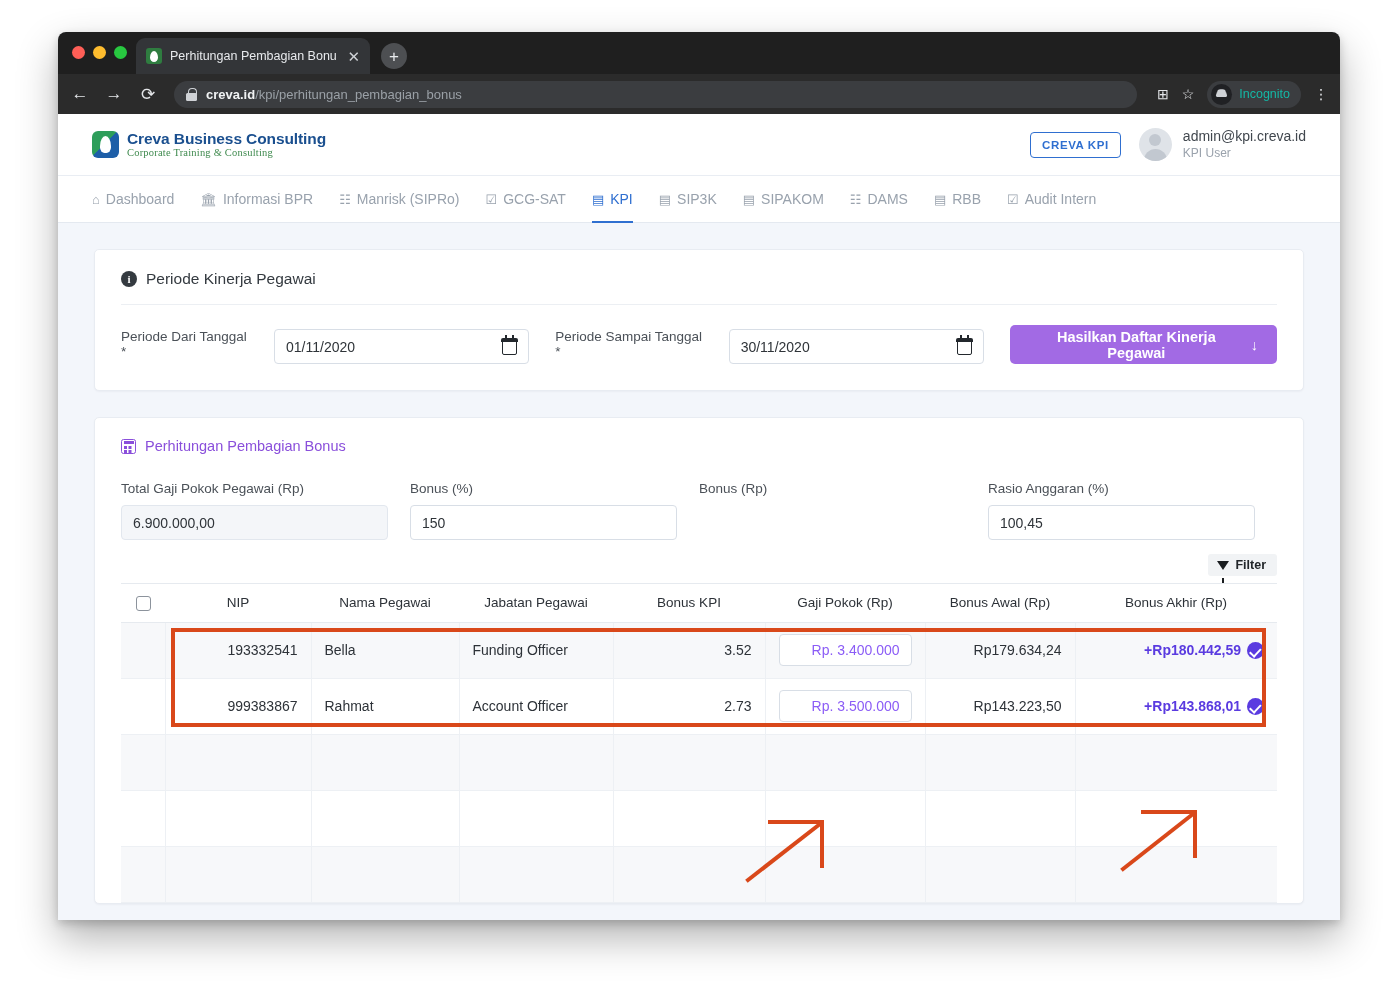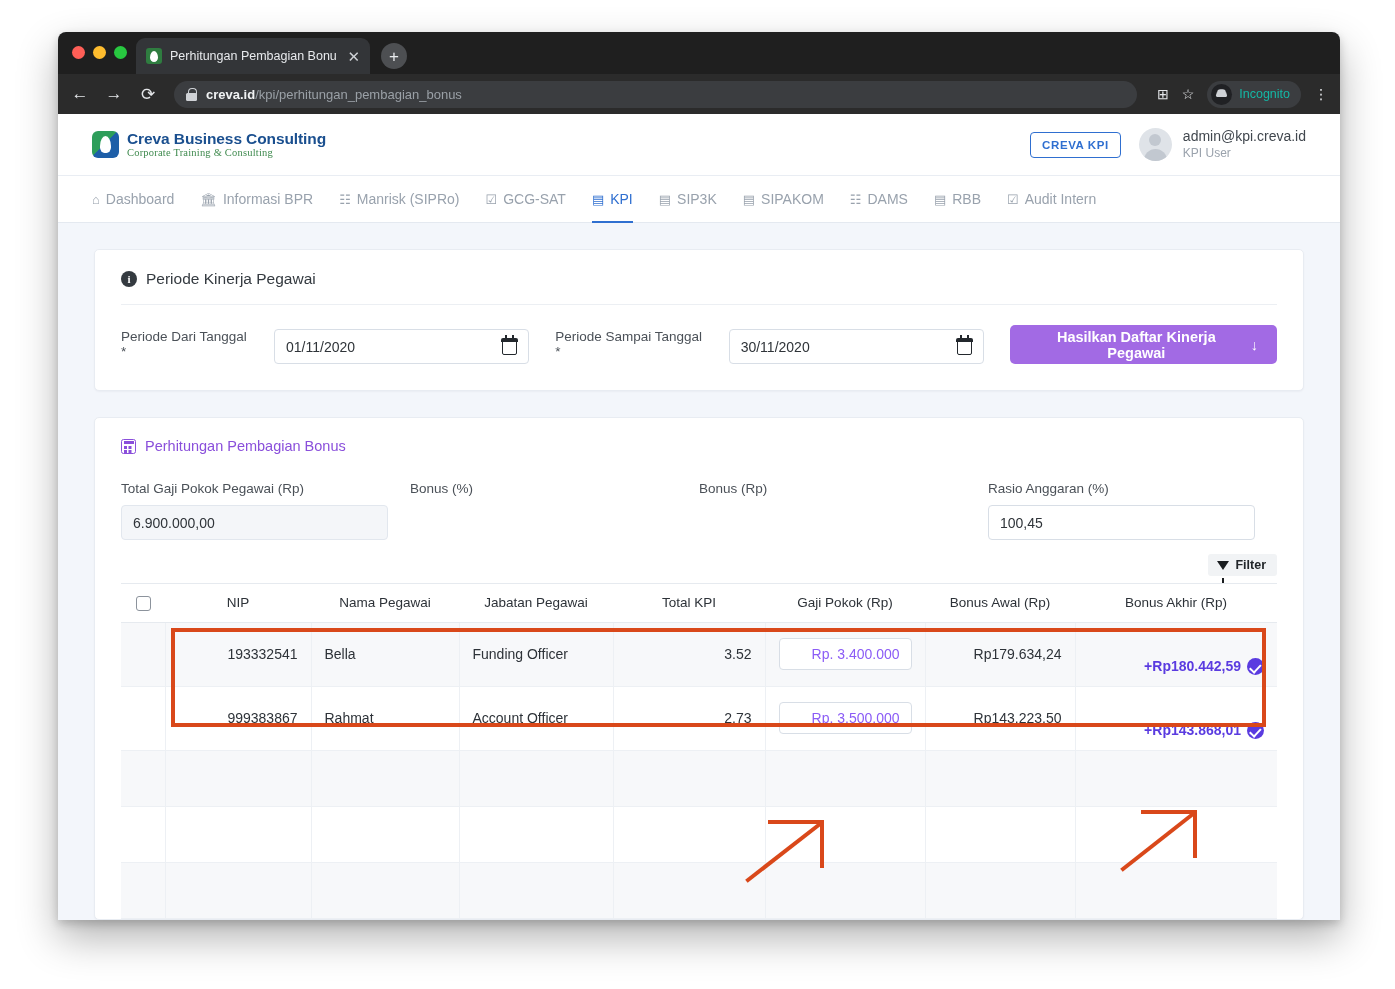--- a/index.html
+++ b/index.html
@@ -264,21 +264,21 @@
   }
   .c-num { text-align: right; }
   .c-left { text-align: left; }
   .salary-box {
     border: 1px solid #d8dee6; border-radius: 4px; background: #fff;
     height: 32px; display: flex; align-items: center; justify-content: flex-end;
     padding: 0 11px; font-size: 14px; color: #8b5cf6;
   }
   .bonus-final {
     color: #5a3be0; font-weight: 700; font-size: 14px;
-    display: flex; align-items: center; justify-content: flex-end; gap: 6px; white-space: nowrap; margin-top: 24px;
+    display: flex; align-items: center; justify-content: flex-end; gap: 6px; white-space: nowrap;
   }
   .check-badge {
     width: 17px; height: 17px; border-radius: 50%; background: #5a3be0;
     position: relative; flex: 0 0 auto;
   }
   .check-badge::after {
     content: ""; position: absolute; left: 5px; top: 4px;
     width: 5px; height: 8.5px; border: solid #fff; border-width: 0 2px 2px 0;
     transform: rotate(43deg);
   }
@@ -430,20 +430,23 @@
         </div>
         <div class="bonus-row" id="bonus-fields">
             <div class="bonus-field">
               <span class="field-label">Total Gaji Pokok Pegawai (Rp)</span>
               <div class="input readonly">
                 <span>6.900.000,00</span>
               </div>
             </div>
             <div class="bonus-field">
               <span class="field-label">Bonus (%)</span>
+              <div class="input">
+                <span>150</span>
+              </div>
             </div>
             <div class="bonus-field">
               <span class="field-label">Bonus (Rp)</span>
             </div>
             <div class="bonus-field">
               <span class="field-label">Rasio Anggaran (%)</span>
               <div class="input">
                 <span>100,45</span>
               </div>
             </div>
@@ -457,21 +460,21 @@
         </div>
 
         <div class="table-wrap">
           <table>
             <thead>
               <tr id="thead-row">
                   <th><span class="cb"></span></th>
                   <th>NIP</th>
                   <th>Nama Pegawai</th>
                   <th>Jabatan Pegawai</th>
-                  <th>Total KPI</th>
+                  <th>Bonus KPI</th>
                   <th>Gaji Pokok (Rp)</th>
                   <th>Bonus Awal (Rp)</th>
                   <th>Bonus Akhir (Rp)</th>
                 </tr>
             </thead>
             <tbody id="tbody">
                 <tr class="alt">
                   <td></td>
                   <td class="c-num">193332541</td>
                   <td class="c-left">Bella</td>

